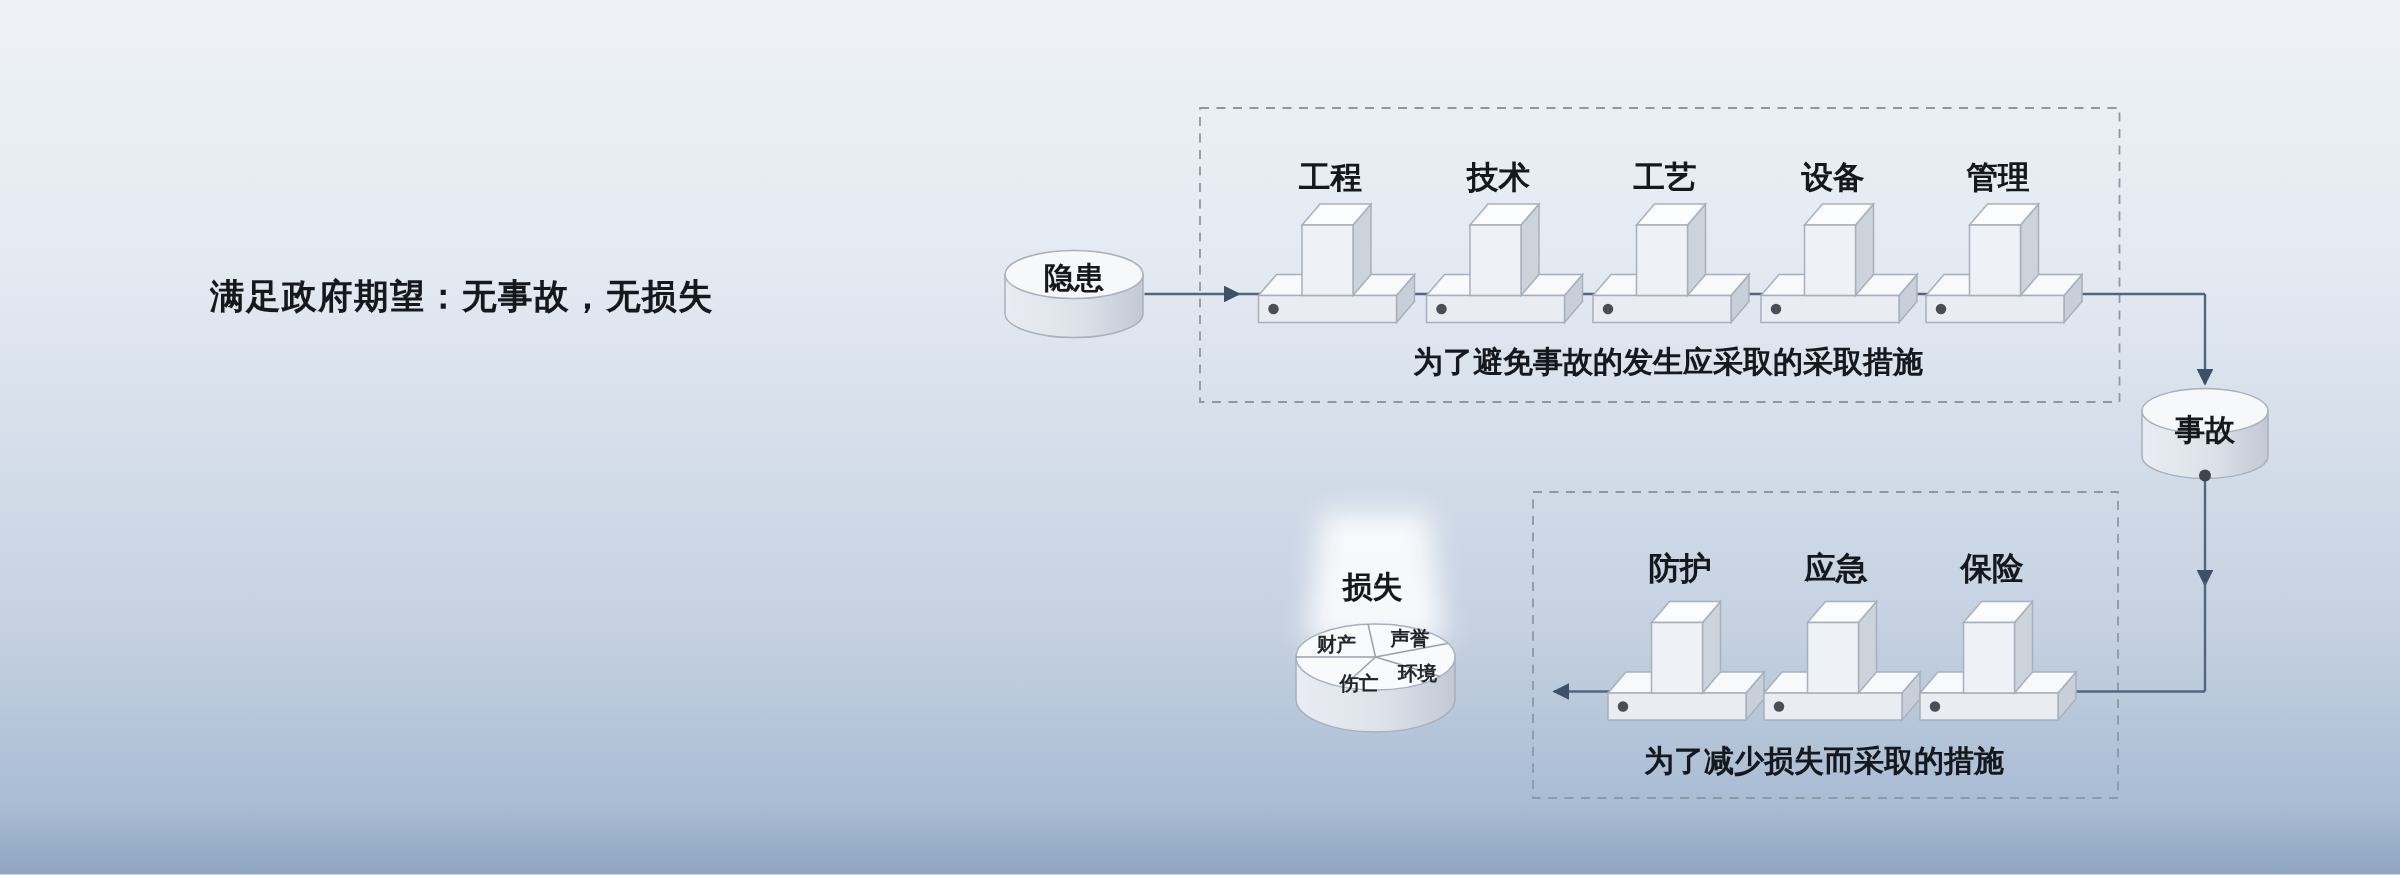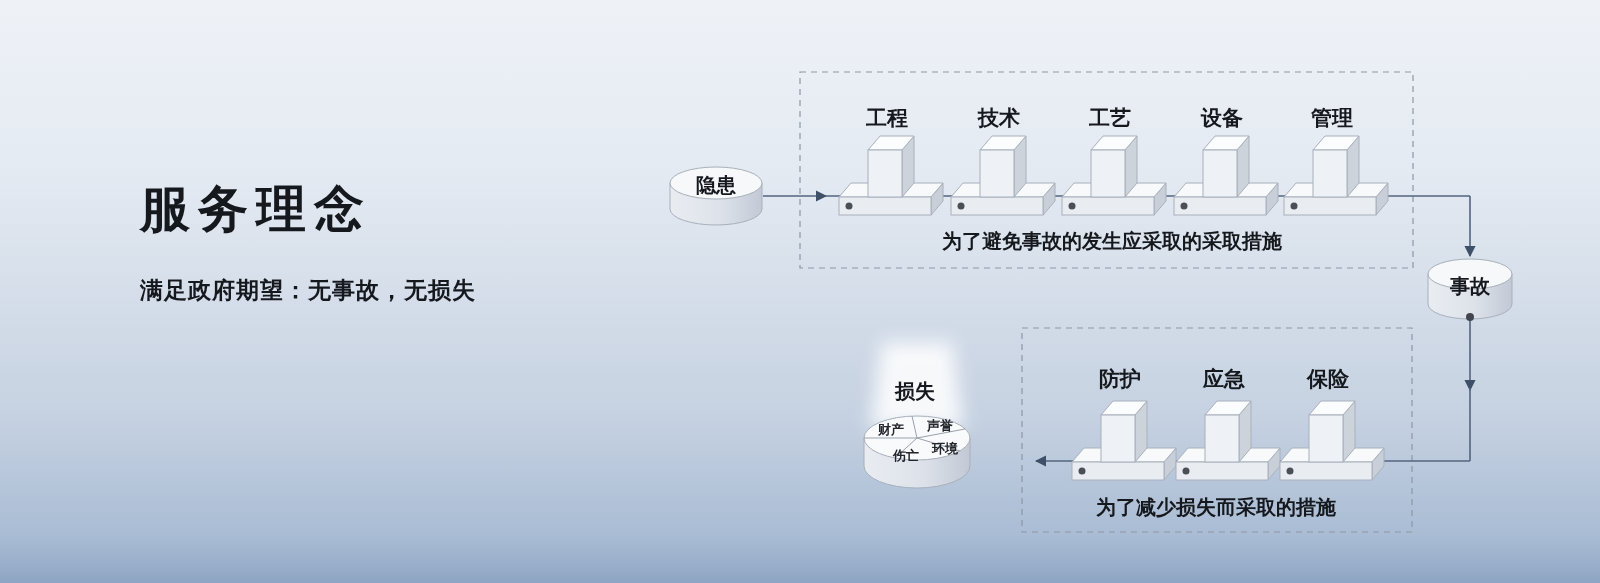--- a/index.html
+++ b/index.html
@@ -24,21 +24,20 @@
   .pie-label{font-size:13px;font-weight:bold;fill:#23262b;text-anchor:middle;}
   .flow{stroke:#53647f;stroke-width:1.6;fill:none;}
   .dashed-box{fill:none;stroke:#8d97a5;stroke-width:1.2;stroke-dasharray:6 5;}
 </style>
 </head>
 <body>
 
 <div class="stage">
 
   <div class="left-text">
-    <h1 class="page-title">服务理念</h1>
     <div class="expectations">
       <p>满足政府期望：无事故，无损失</p>
     </div>
   </div>
 
   <svg width="1600" height="583" viewBox="0 0 1600 583">
     <defs>
       <marker id="arrow" viewBox="0 0 10 10" refX="9" refY="5" markerWidth="7" markerHeight="7" orient="auto-start-reverse">
         <path d="M0,0 L10,5 L0,10 z" fill="#3e4f68"></path>
       </marker>

